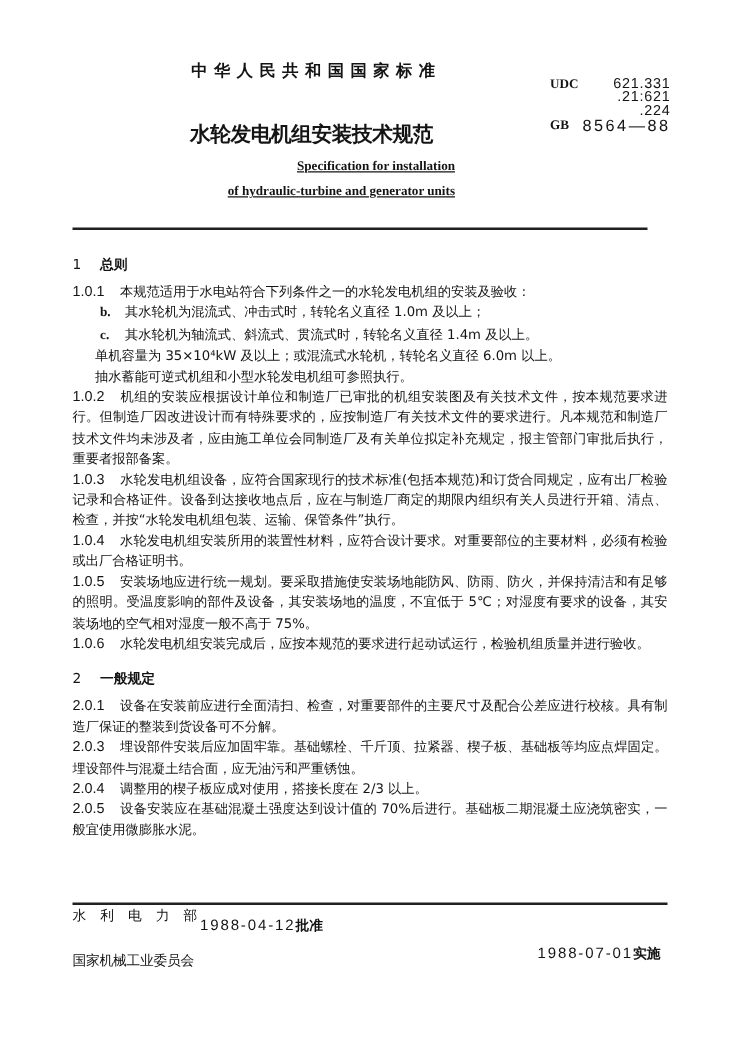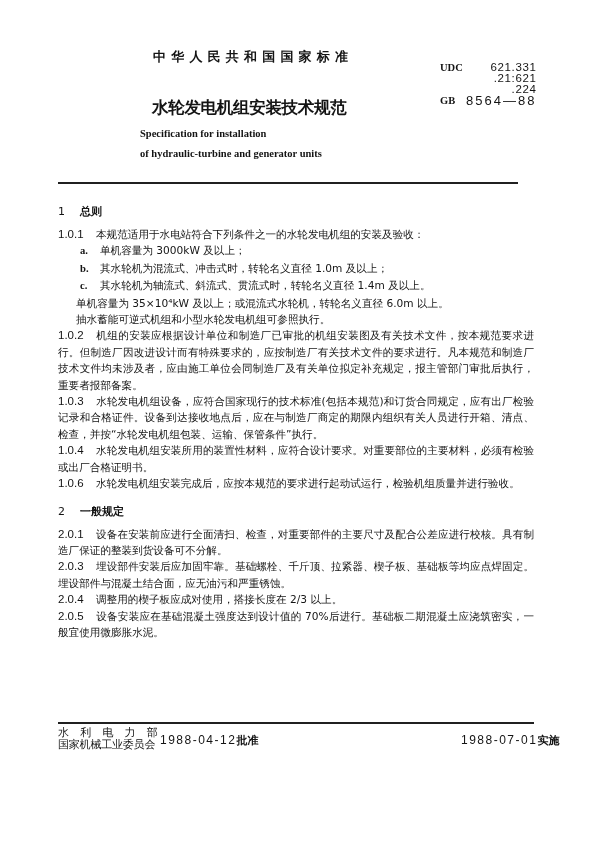--- a/index.html
+++ b/index.html
@@ -11,23 +11,23 @@
   .abs { position: absolute; }
   .national-std {
     left: 153px; top: 48px; width: 196px;
     font-size: 13px; font-weight: bold; letter-spacing: 5.2px; white-space: nowrap;
   }
   .title-cn {
     left: 152px; top: 97px;
     font-size: 16.5px; font-weight: bold; white-space: nowrap; letter-spacing: -0.3px;
   }
   .title-en {
-    left: 140px; top: 124px; width: 224px; text-align: left;
+    left: 140px; top: 124px; width: 224px; text-align: right;
     font-family: "Liberation Serif", "DejaVu Serif", serif;
-    font-weight: bold; font-size: 10.5px; line-height: 20px;
+    font-weight: bold; font-size: 10.5px; line-height: 20px; text-decoration: underline;
   }
   .codes {
     left: 440px; top: 62px;
     font-size: 11.5px; line-height: 11px;
     font-family: "Liberation Sans", "DejaVu Sans", sans-serif;
   }
   .codes .row { white-space: nowrap; display: flex; justify-content: space-between; }
   .codes .lbl {
     width: 26px; display: inline-block;
     font-family: "Liberation Serif", "DejaVu Serif", serif; font-weight: bold; font-size: 10.5px;
@@ -61,28 +61,28 @@
   }
   .cont { padding-left: 18px; margin: 0; }
   .gap { height: 12px; }
   sup.tol { font-size: 7px; vertical-align: 5px; }
   sub.tol { font-size: 7px; vertical-align: -2px; }
 
   .footer-org {
     left: 58px; top: 727px; font-size: 11px; font-weight: normal; line-height: 12px;
   }
   .footer-org .l1 { letter-spacing: 11.2px; white-space: nowrap; }
-  .footer-org .l2 { white-space: nowrap; letter-spacing: -0.2px; }
+  .footer-org .l2 { white-space: nowrap; letter-spacing: -0.2px; margin-top: 24px; }
   .footer-approved {
     left: 160px; top: 733px; font-size: 12px; white-space: nowrap;
     font-family: "Liberation Sans", sans-serif; letter-spacing: 1.5px;
   }
   .footer-effective {
-    left: 430px; top: 733px; font-size: 12px; white-space: nowrap;
-    font-family: "Liberation Sans", sans-serif; letter-spacing: 1.5px; margin-left: 31px;
+    left: 430px; top: 755px; font-size: 12px; white-space: nowrap;
+    font-family: "Liberation Sans", sans-serif; letter-spacing: 1.5px;
   }
   .footer-approved .cn, .footer-effective .cn { font-weight: bold; letter-spacing: 0; font-size: 11px; }
 </style>
 </head>
 <body>
 
 <div class="abs national-std">中华人民共和国国家标准</div>
 <div class="abs title-cn">水轮发电机组安装技术规范</div>
 <div class="abs title-en">
   <div>Specification for installation</div>
@@ -113,39 +113,39 @@
 <div class="abs body-text">
 
   <div class="section-head">
     <span class="num">1</span><span>总则</span>
   </div>
 
   <p class="para">
     <span class="pnum">1.0.1</span><span>本规范适用于水电站符合下列条件之一的水轮发电机组的安装及验收：</span>
   </p>
   <p class="item">
-    <span class="ilbl">a.</span><span>单机容量为 3000kW 及以上；</span>
-  </p>
-  <p class="item">
     <span class="ilbl">b.</span><span>其水轮机为混流式、冲击式时，转轮名义直径 1.0m 及以上；</span>
   </p>
   <p class="item">
     <span class="ilbl">c.</span><span>其水轮机为轴流式、斜流式、贯流式时，转轮名义直径 1.4m 及以上。</span>
   </p>
   <p class="cont">单机容量为 35×10⁴kW 及以上；或混流式水轮机，转轮名义直径 6.0m 以上。</p>
   <p class="cont">抽水蓄能可逆式机组和小型水轮发电机组可参照执行。</p>
 
   <p class="para">
     <span class="pnum">1.0.2</span><span>机组的安装应根据设计单位和制造厂已审批的机组安装图及有关技术文件，按本规范要求进行。但制造厂因改进设计而有特殊要求的，应按制造厂有关技术文件的要求进行。凡本规范和制造厂技术文件均未涉及者，应由施工单位会同制造厂及有关单位拟定补充规定，报主管部门审批后执行，重要者报部备案。</span>
   </p>
   <p class="para">
     <span class="pnum">1.0.3</span><span>水轮发电机组设备，应符合国家现行的技术标准(包括本规范)和订货合同规定，应有出厂检验记录和合格证件。设备到达接收地点后，应在与制造厂商定的期限内组织有关人员进行开箱、清点、检查，并按“水轮发电机组包装、运输、保管条件”执行。</span>
   </p>
   <p class="para">
     <span class="pnum">1.0.4</span><span>水轮发电机组安装所用的装置性材料，应符合设计要求。对重要部位的主要材料，必须有检验或出厂合格证明书。</span>
+  </p>
+  <p class="para">
+    <span class="pnum">1.0.5</span><span>安装场地应进行统一规划。要采取措施使安装场地能防风、防雨、防火，并保持清洁和有足够的照明。受温度影响的部件及设备，其安装场地的温度，不宜低于 5℃；对湿度有要求的设备，其安装场地的空气相对湿度一般不高于 75%。</span>
   </p>
   <p class="para">
     <span class="pnum">1.0.6</span><span>水轮发电机组安装完成后，应按本规范的要求进行起动试运行，检验机组质量并进行验收。</span>
   </p>
 
   <div class="gap"></div>
 
   <div class="section-head">
     <span class="num">2</span><span>一般规定</span>
   </div>

